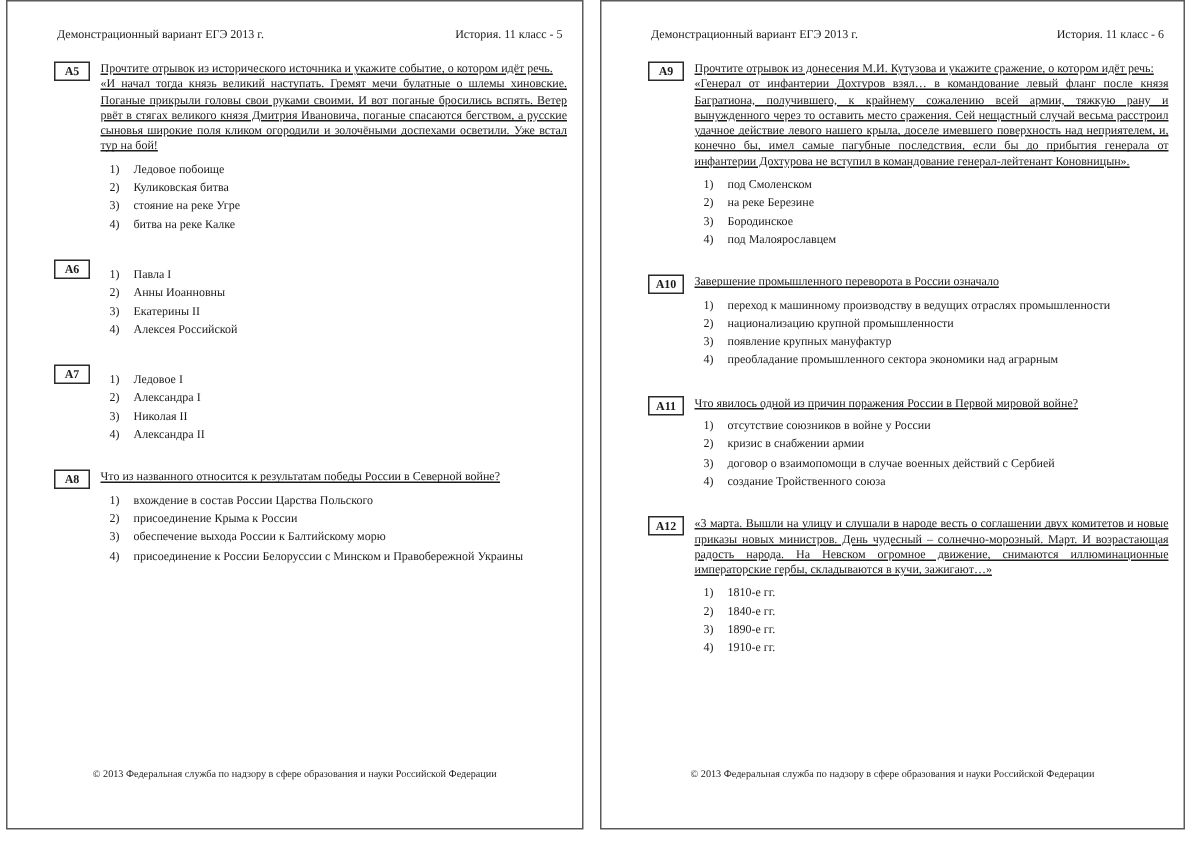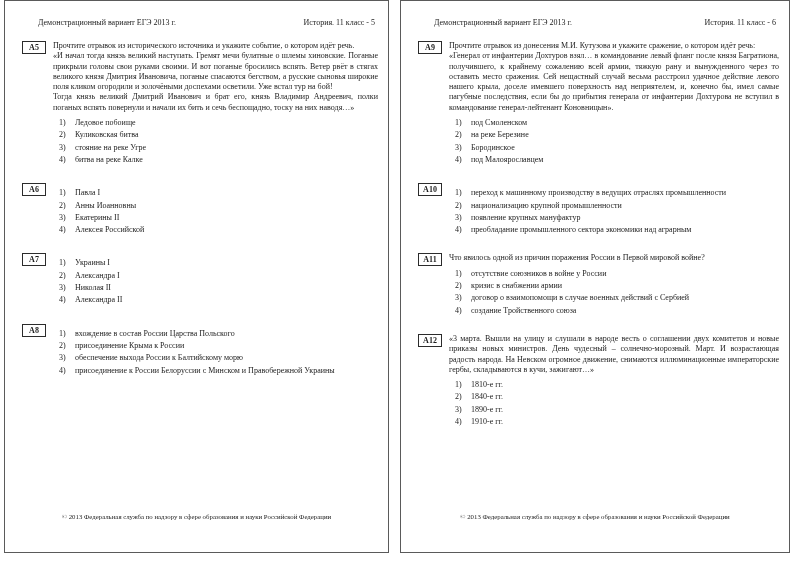--- a/index.html
+++ b/index.html
@@ -12,30 +12,30 @@
     position:absolute; top:0; height:553px; background:#fff;
     border:1px solid #5a5a5a; box-sizing:border-box;
   }
   .page-left  { left:4px;   width:385px; }
   .page-right { left:400px; width:390px; }
   .page-header {
     display:flex; justify-content:space-between;
     margin:17px 13px 13px 33px;
     font-size:8px; line-height:10px;
   }
-  .questions { margin:0 10px 0 17px; }
+  .questions { margin:0 10px 0 31px; }
   .question { display:flex; margin-bottom:16px; }
   .qlabel {
     flex:0 0 auto; width:22px; height:11px; margin-top:0;
     border:1px solid #2b2b2b; text-align:center;
     font-weight:bold; font-size:8px; line-height:11px;
   }
   .qbody { flex:1; margin-left:7px; }
   .qtext {
-    margin:0; font-size:8px; line-height:10.3px; text-align:justify;
+    margin:0; font-size:8px; line-height:10.3px; text-align:justify;text-decoration:underline;
   }
   .options { margin-top:5px; }
   .option { display:flex; margin:0 0 2px 6px; }
   .opt-num { flex:0 0 16px; font-size:8px; line-height:10.3px; }
   .opt-txt { flex:1; font-size:8px; line-height:10.3px; text-align:justify; }
   .page-footer {
     position:absolute; bottom:31px; left:0; width:100%;
     text-align:center; font-size:6.8px; line-height:8px; color:#222;
   }
 </style>
@@ -49,21 +49,20 @@
       <span>Демонстрационный вариант ЕГЭ 2013 г.</span>
       <span>История. 11 класс  - 5</span>
     </div>
     <div class="questions">
 
       <div class="question">
         <div class="qlabel">А5</div>
         <div class="qbody">
           <p class="qtext">Прочтите отрывок из исторического источника и укажите событие, о котором идёт речь.</p>
           <p class="qtext">«И начал тогда князь великий наступать. Гремят мечи булатные о шлемы хиновские. Поганые прикрыли головы свои руками своими. И вот поганые бросились вспять. Ветер рвёт в стягах великого князя Дмитрия Ивановича, поганые спасаются бегством, а русские сыновья широкие поля кликом огородили и золочёными доспехами осветили. Уже встал тур на бой!</p>
-          <p class="qtext">Тогда князь великий Дмитрий Иванович и брат его, князь Владимир Андреевич, полки поганых вспять повернули и начали их бить и сечь беспощадно, тоску на них наводя…»</p>
           <div class="options">
             <div class="option">
               <span class="opt-num">1)</span>
               <span class="opt-txt">Ледовое побоище</span>
             </div>
             <div class="option">
               <span class="opt-num">2)</span>
               <span class="opt-txt">Куликовская битва</span>
             </div>
             <div class="option">
@@ -101,41 +100,42 @@
           </div>
         </div>
       </div>
 
       <div class="question">
         <div class="qlabel">А7</div>
         <div class="qbody">
           <div class="options">
             <div class="option">
               <span class="opt-num">1)</span>
-              <span class="opt-txt">Украины I</span>
+              <span class="opt-txt">Ледовое I</span>
             </div>
             <div class="option">
               <span class="opt-num">2)</span>
               <span class="opt-txt">Александра I</span>
             </div>
             <div class="option">
               <span class="opt-num">3)</span>
               <span class="opt-txt">Николая II</span>
             </div>
             <div class="option">
               <span class="opt-num">4)</span>
               <span class="opt-txt">Александра II</span>
             </div>
           </div>
         </div>
       </div>
 
       <div class="question">
         <div class="qlabel">А8</div>
         <div class="qbody">
+          <p class="qtext">Что из названного относится к результатам победы России в Северной войне?</p>
           <div class="options">
             <div class="option">
               <span class="opt-num">1)</span>
               <span class="opt-txt">вхождение в состав России Царства Польского</span>
             </div>
             <div class="option">
               <span class="opt-num">2)</span>
               <span class="opt-txt">присоединение Крыма к России</span>
             </div>
             <div class="option">
@@ -183,20 +183,21 @@
               <span class="opt-num">4)</span>
               <span class="opt-txt">под Малоярославцем</span>
             </div>
           </div>
         </div>
       </div>
 
       <div class="question">
         <div class="qlabel">А10</div>
         <div class="qbody">
+          <p class="qtext">Завершение промышленного переворота в России означало</p>
           <div class="options">
             <div class="option">
               <span class="opt-num">1)</span>
               <span class="opt-txt">переход к машинному производству в ведущих отраслях промышленности</span>
             </div>
             <div class="option">
               <span class="opt-num">2)</span>
               <span class="opt-txt">национализацию крупной промышленности</span>
             </div>
             <div class="option">

